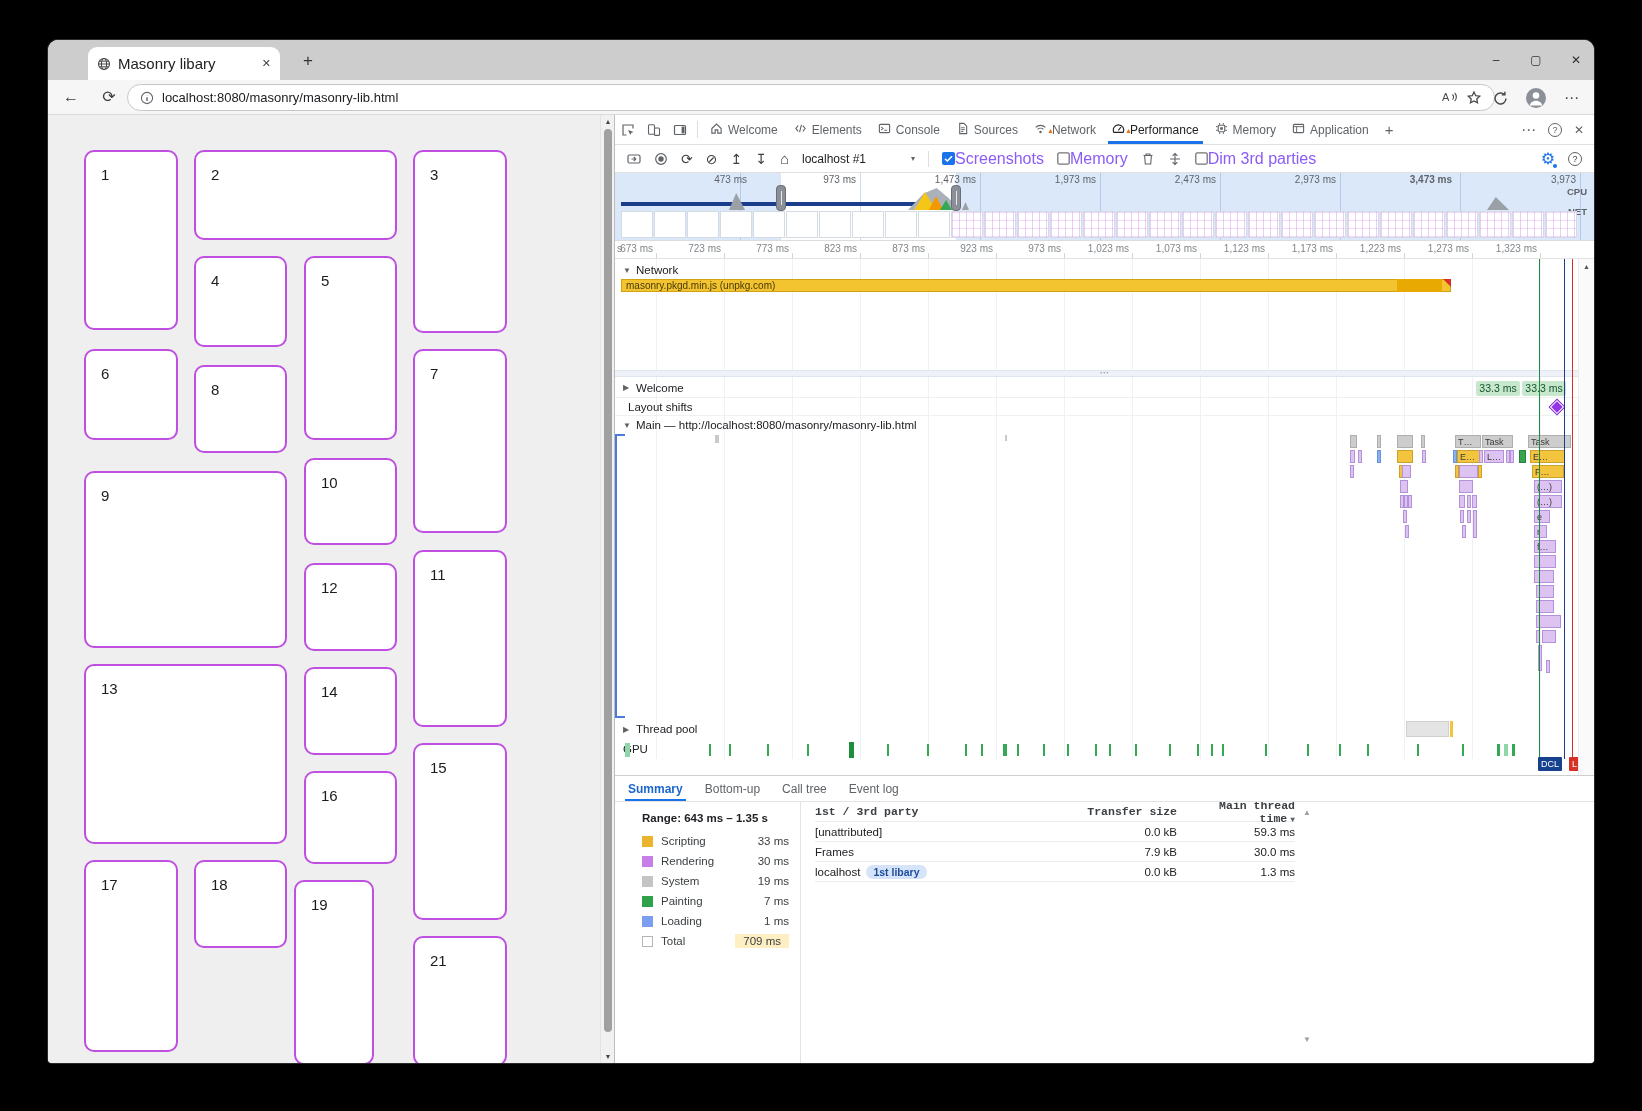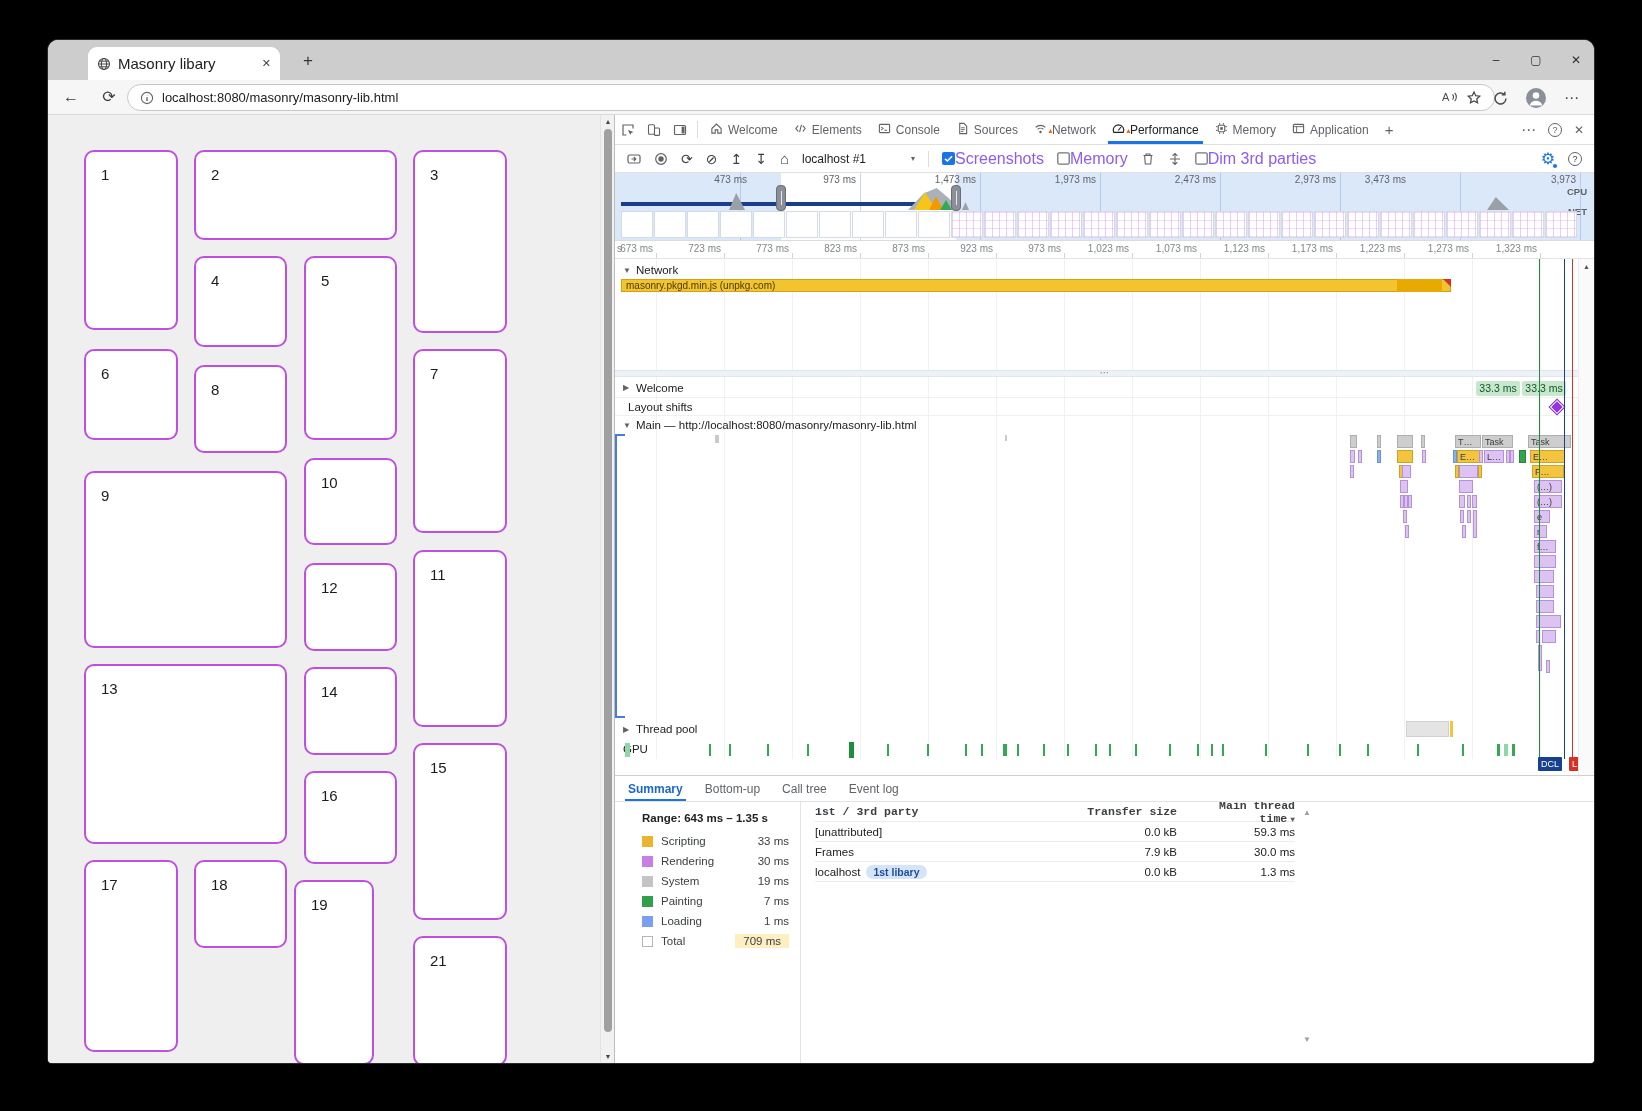--- a/index.html
+++ b/index.html
@@ -408,21 +408,21 @@
             <div class="grid" style="left: 845px;"></div>
             <div class="grid" style="left: 965px;"></div>
           </div>
         <div>
             <span class="ov-label" style="left: 121px; margin-left: 11px;">473 ms</span>
             <span class="ov-label" style="left: 241px;">973 ms</span>
             <span class="ov-label" style="left: 361px;">1,473 ms</span>
             <span class="ov-label" style="left: 481px;">1,973 ms</span>
             <span class="ov-label" style="left: 601px;">2,473 ms</span>
             <span class="ov-label" style="left: 721px;">2,973 ms</span>
-            <span class="ov-label" style="left: 791px;">3,473 ms</span>
+            <span class="ov-label" style="left: 837px; font-weight: bold;">3,473 ms</span>
             <span class="ov-label" style="left: 961px;">3,973</span>
           </div>
         <span class="ov-side" style="top:13px;">CPU</span>
         <span class="ov-side" style="top:33px;">NET</span>
         <div class="navyline"></div>
 
         <div class="bump" style="left:114px;top:20px;width:16px;height:17px;background:#9aa0a6;clip-path:polygon(0 100%,45% 0,100% 100%);"></div>
         <div class="bump" style="left:293px;top:15px;width:52px;height:22px;background:#aab1bb;clip-path:polygon(0 100%,30% 25%,55% 0,78% 45%,100% 100%);"></div>
         <div class="bump" style="left:299px;top:19px;width:22px;height:18px;background:#f5c518;clip-path:polygon(0 100%,50% 0,100% 100%);"></div>
         <div class="bump" style="left:314px;top:23px;width:14px;height:14px;background:#f29900;clip-path:polygon(0 100%,50% 0,100% 100%);"></div>

